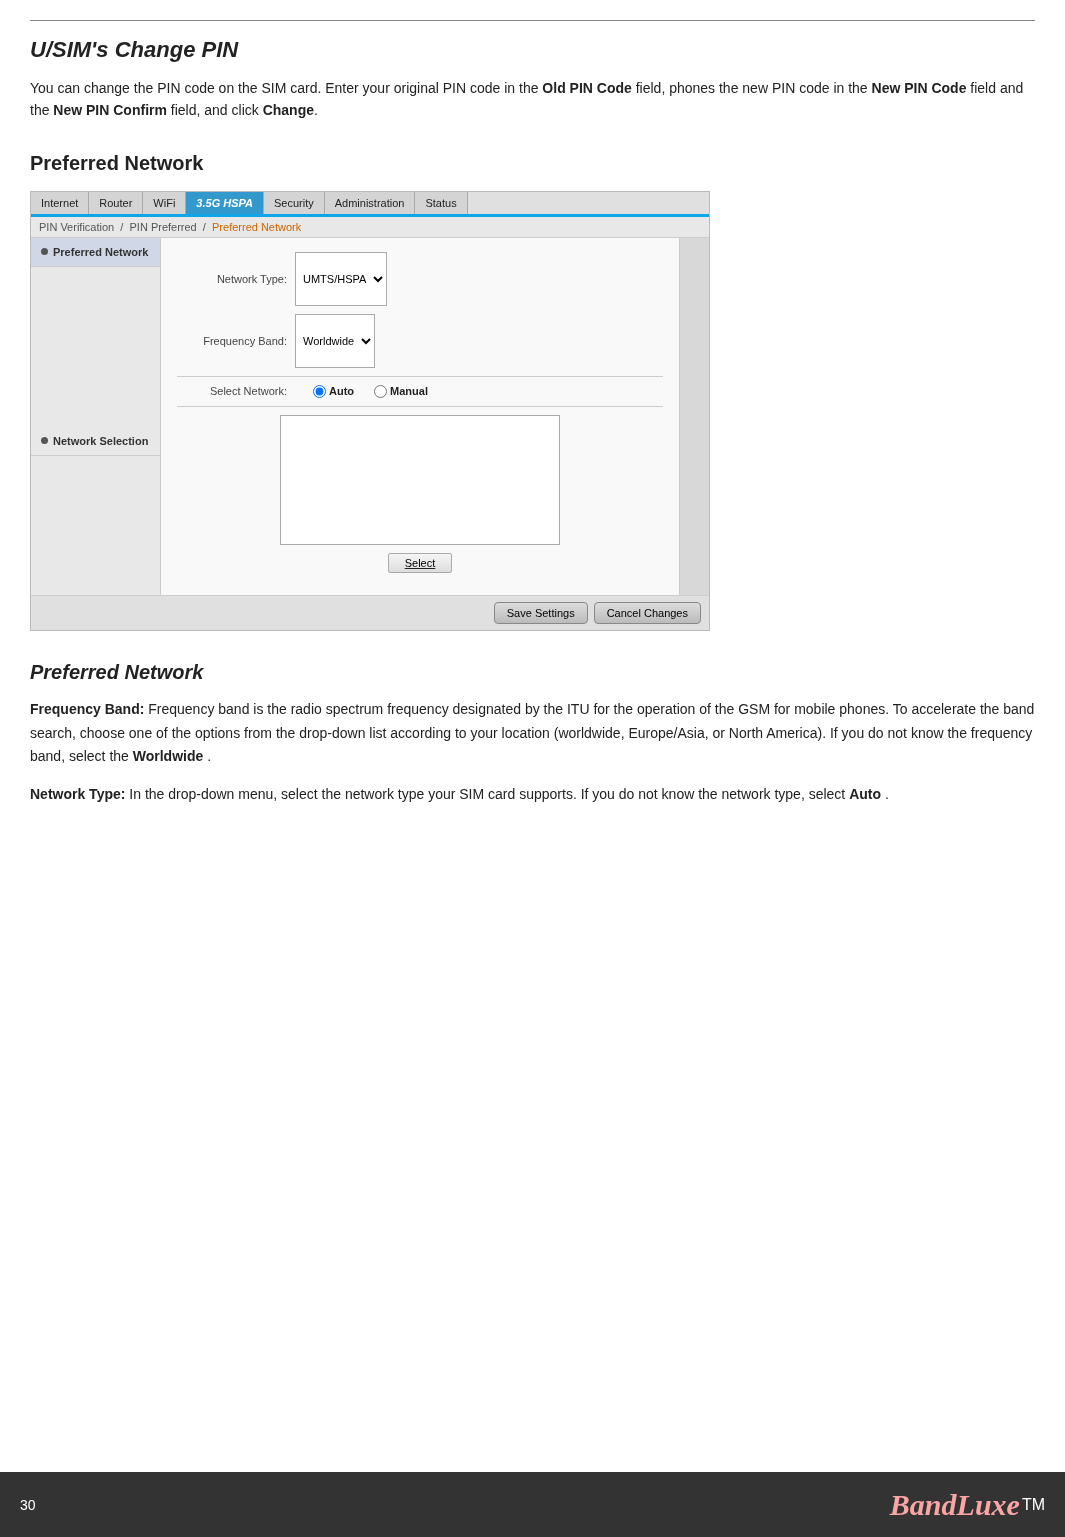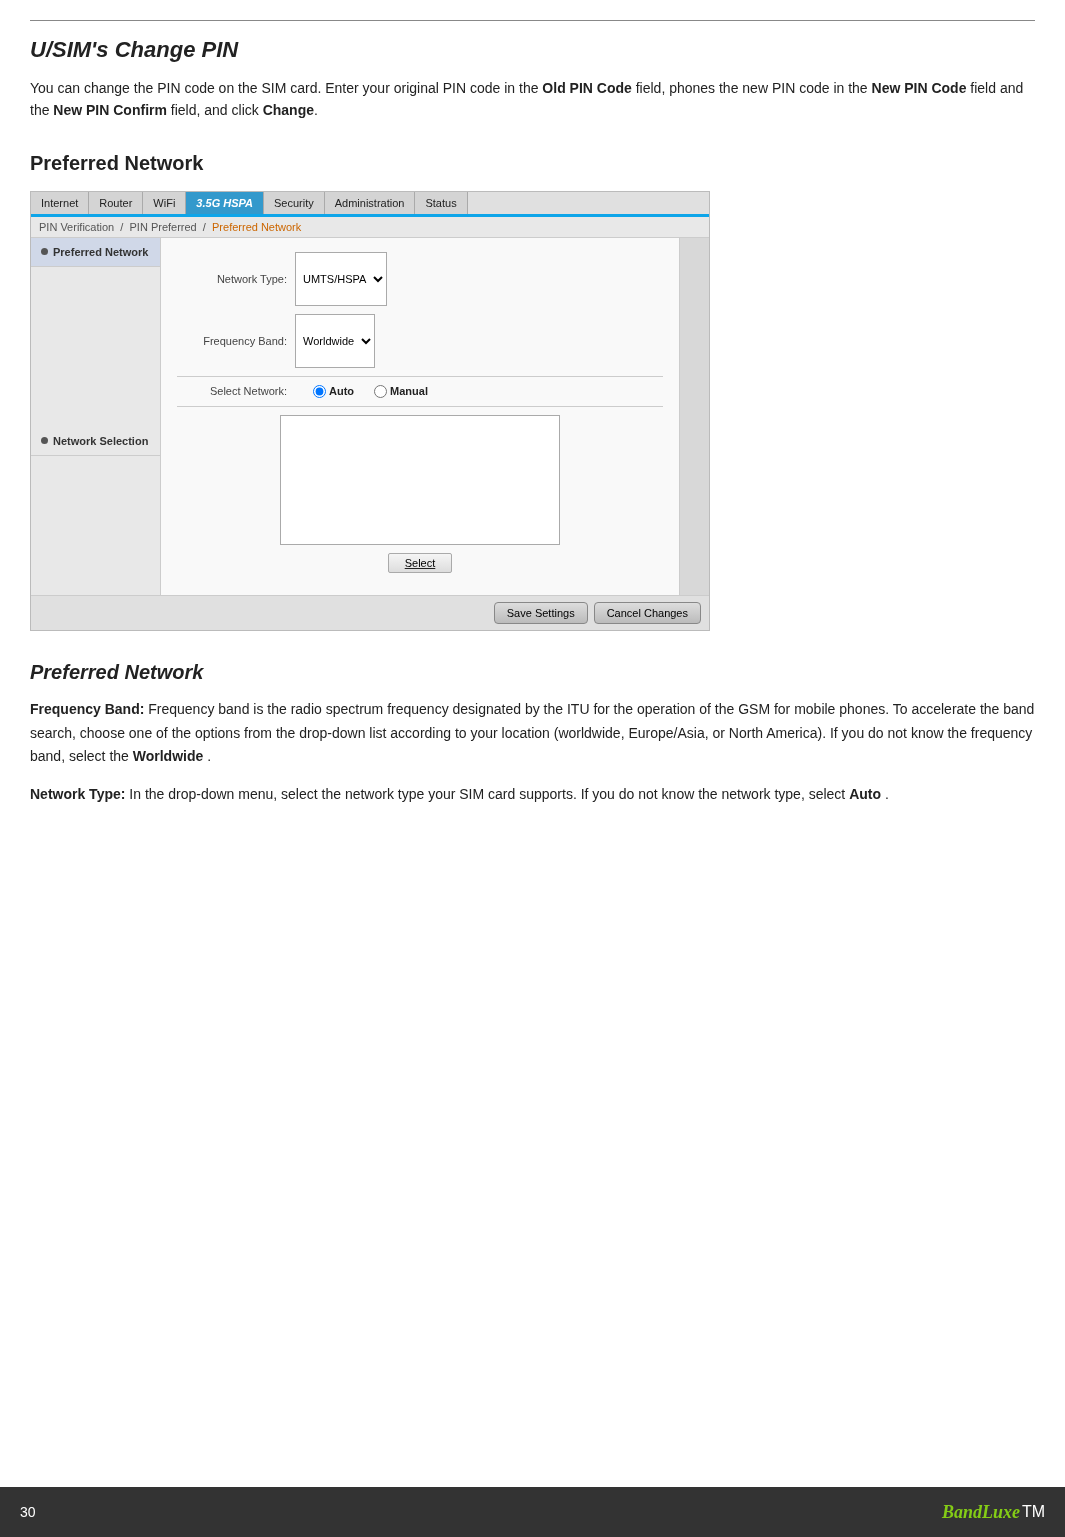--- a/index.html
+++ b/index.html
@@ -263,43 +263,43 @@
     .desc-para .label-bold {
       font-weight: bold;
     }
 
     
     .bottom-bar {
       position: absolute;
       bottom: 0;
       left: 0;
       right: 0;
-      height: 50px;
+      height: 65px;
       background: #333;
       display: flex;
       align-items: center;
       justify-content: space-between;
       padding: 0 20px 0 20px;
     }
 
     .page-number {
       color: #fff;
       font-size: 14px;
     }
 
     .brand-logo {
       display: flex;
       align-items: center;
     }
 
     .brand-text {
-      font-size: 18px;
+      font-size: 30px;
       font-weight: bold;
       font-style: italic;
-      color: #84cc16;
+      color: #fca5a5;
       font-family: 'Times New Roman', serif;
     }
 
     .brand-tm {
       font-size: 16px;
       color: #fff;
       vertical-align: super;
       margin-left: 2px;
     }
 

